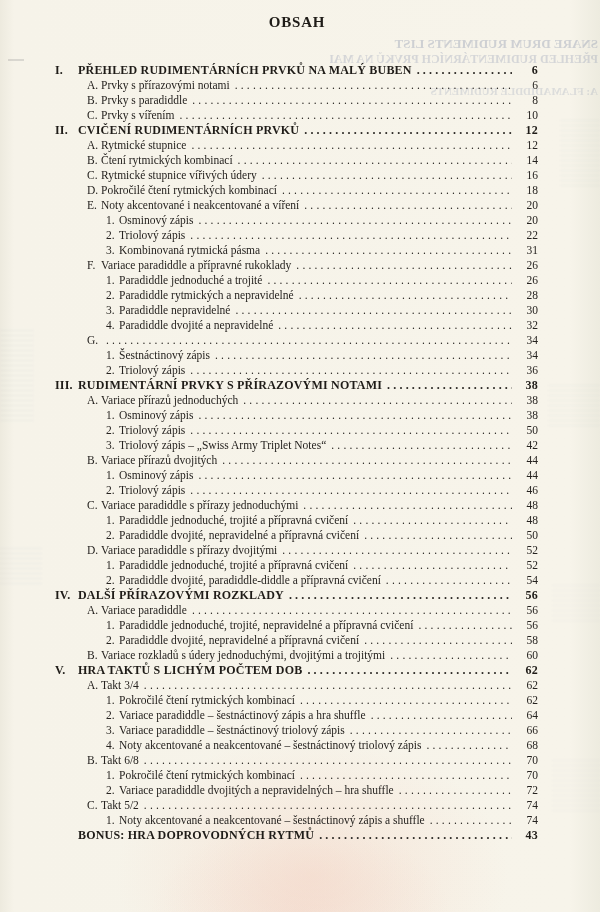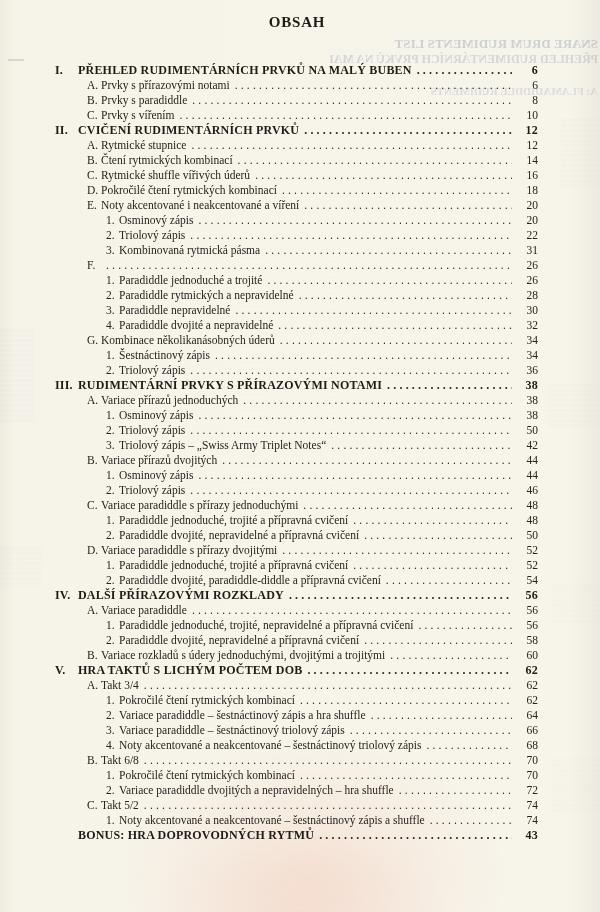--- a/index.html
+++ b/index.html
@@ -148,21 +148,21 @@
     <span class="pg">12</span>
   </div>
       <div class="row lv1">
     <span class="lab">B.</span>
     <span class="txt">Čtení rytmických kombinací</span>
     <span class="leader"></span>
     <span class="pg">14</span>
   </div>
       <div class="row lv1">
     <span class="lab">C.</span>
-    <span class="txt">Rytmické shuffle vířivých úderů</span>
+    <span class="txt">Rytmické stupnice vířivých údery</span>
     <span class="leader"></span>
     <span class="pg">16</span>
   </div>
       <div class="row lv1">
     <span class="lab">D.</span>
     <span class="txt">Pokročilé čtení rytmických kombinací</span>
     <span class="leader"></span>
     <span class="pg">18</span>
   </div>
       <div class="row lv1">
@@ -184,20 +184,21 @@
     <span class="pg">22</span>
   </div>
       <div class="row lv2">
     <span class="lab">3.</span>
     <span class="txt">Kombinovaná rytmická pásma</span>
     <span class="leader"></span>
     <span class="pg">31</span>
   </div>
       <div class="row lv1">
     <span class="lab">F.</span>
+    <span class="txt">Variace paradiddle a přípravné rukoklady</span>
     <span class="leader"></span>
     <span class="pg">26</span>
   </div>
       <div class="row lv2">
     <span class="lab">1.</span>
     <span class="txt">Paradiddle jednoduché a trojité</span>
     <span class="leader"></span>
     <span class="pg">26</span>
   </div>
       <div class="row lv2">
@@ -213,21 +214,20 @@
     <span class="pg">30</span>
   </div>
       <div class="row lv2">
     <span class="lab">4.</span>
     <span class="txt">Paradiddle dvojité a nepravidelné</span>
     <span class="leader"></span>
     <span class="pg">32</span>
   </div>
       <div class="row lv1">
     <span class="lab">G.</span>
-    <span class="txt">Kombinace několikanásobných úderů</span>
     <span class="leader"></span>
     <span class="pg">34</span>
   </div>
       <div class="row lv2">
     <span class="lab">1.</span>
     <span class="txt">Šestnáctinový zápis</span>
     <span class="leader"></span>
     <span class="pg">34</span>
   </div>
       <div class="row lv2">

